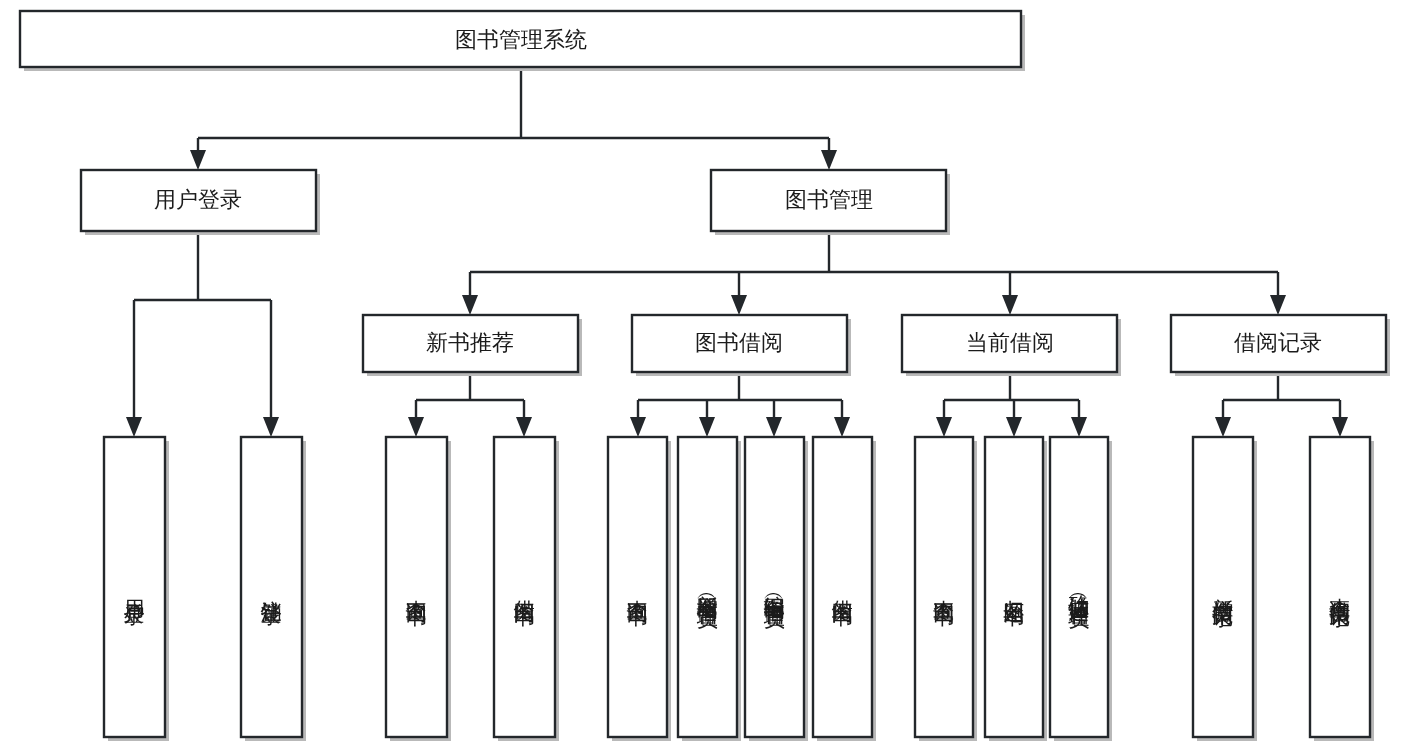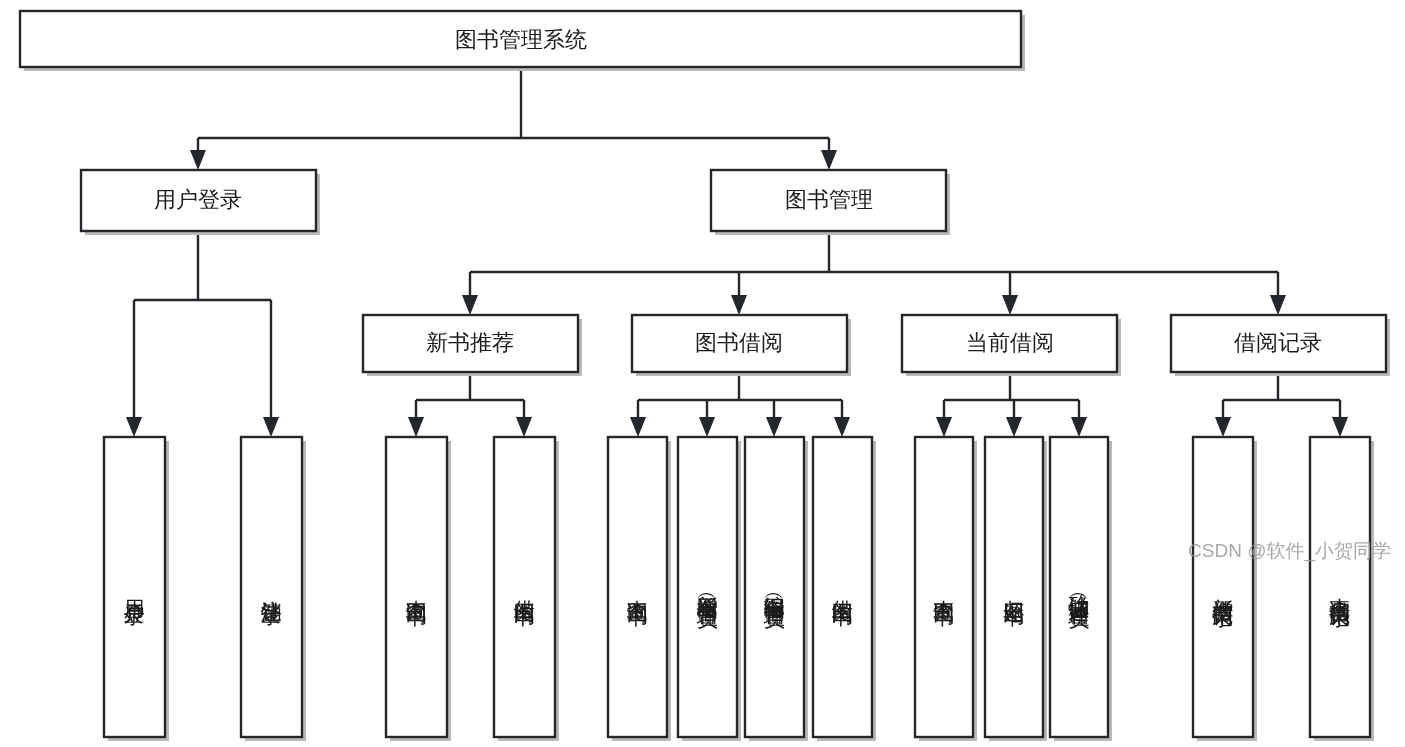--- a/index.html
+++ b/index.html
@@ -246,15 +246,14 @@
   <div class="node-label-v" style="left: 915px; width: 58px; top: 437px; height: 300px; display: flex; align-items: center; justify-content: center;">查询图书</div>
 
   <div class="node-label-v" style="left: 985px; width: 58px; top: 437px; height: 300px; display: flex; align-items: center; justify-content: center;">归还图书</div>
 
   <div class="node-label-v" style="left: 1050px; width: 58px; top: 437px; height: 300px; display: flex; align-items: center; justify-content: center;">确认归还（管理员）</div>
 
   <div class="node-label-v" style="left: 1193px; width: 60px; top: 437px; height: 300px; display: flex; align-items: center; justify-content: center;">新增借阅记录</div>
 
   <div class="node-label-v" style="left: 1310px; width: 60px; top: 437px; height: 300px; display: flex; align-items: center; justify-content: center;">查询借阅记录</div>
 
-  <div class="watermark">CSDN @软件_小贺同学</div>
 
 </div>
 
 </body></html>

